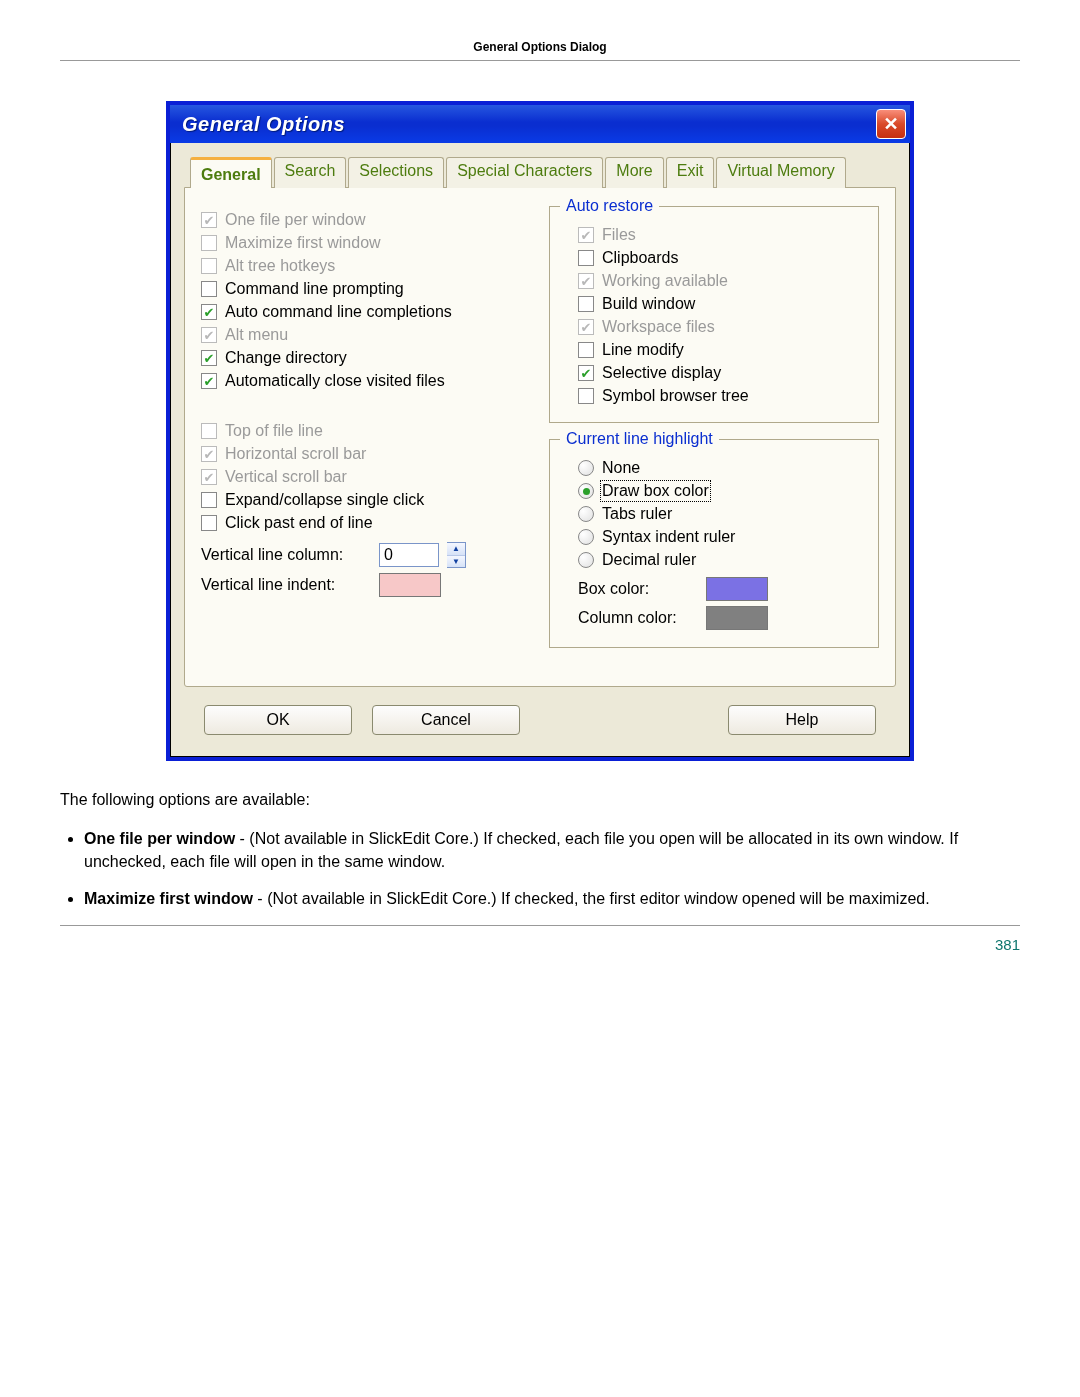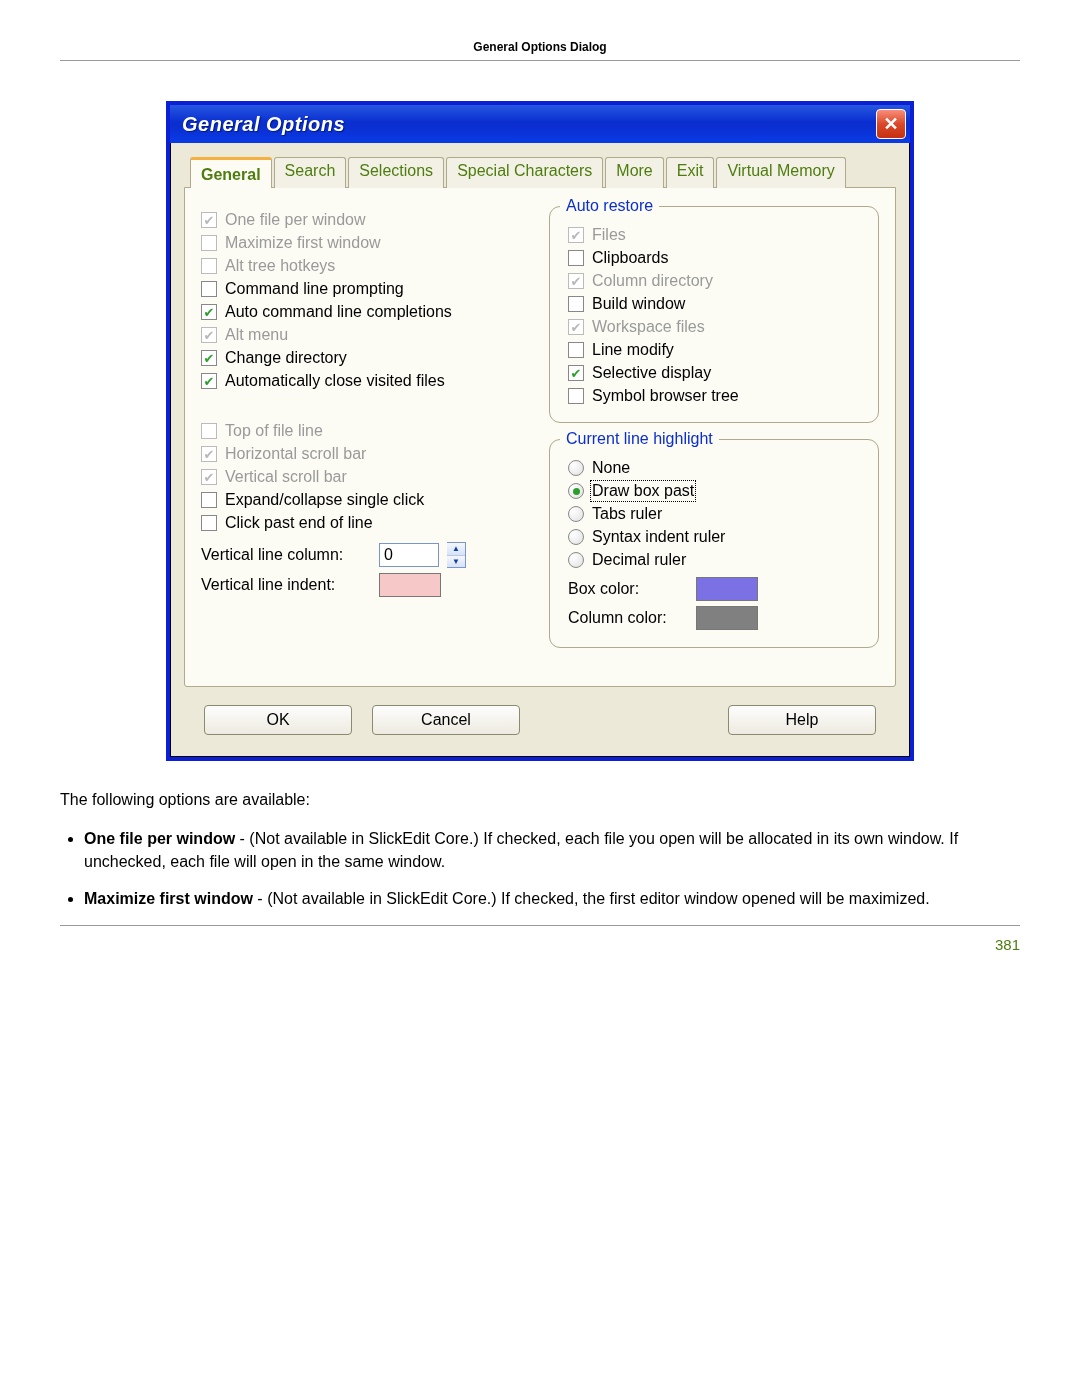--- a/index.html
+++ b/index.html
@@ -26,21 +26,21 @@
     margin: 0 0 40px 0;
   }
   .hr2 {
     border: none;
     border-top: 1px solid #999;
     margin: 10px 0 10px 0;
   }
   .page-num {
     text-align: right;
     font-size: 15px;
-    color: #4d7c0f;
+    color: #0f766e;
   }
 
   
   .dialog {
     width: 740px;
     margin: 16px auto 30px auto;
     border: 4px solid #0a1fd6;
     background: #ece9d8;
     box-shadow: 0 0 0 1px #000 inset;
   }
@@ -109,23 +109,23 @@
   }
   .cols {
     display: flex;
     gap: 18px;
   }
   .col {
     flex: 1;
   }
   .group {
     border: 1px solid #b0a98c;
-    border-radius: 11px;
+    border-radius: 0;
     margin-bottom: 16px;
-    padding: 14px 12px 12px 18px;
+    padding: 14px 12px 12px 28px;
     position: relative;
   }
   .group-legend {
     position: absolute;
     top: -10px;
     left: 10px;
     background: #fcfbf4;
     padding: 0 6px;
     font-size: 16px;
     color: #0a2ed0;
@@ -353,21 +353,21 @@
                   <div class="row disabled">
                     <span class="checkbox checked disabled"></span>
                     <span>Files</span>
                   </div>
                   <div class="row">
                     <span class="checkbox empty"></span>
                     <span>Clipboards</span>
                   </div>
                   <div class="row disabled">
                     <span class="checkbox checked disabled"></span>
-                    <span>Column directory</span>
+                    <span>Working available</span>
                   </div>
                   <div class="row">
                     <span class="checkbox empty"></span>
                     <span>Build window</span>
                   </div>
                   <div class="row disabled">
                     <span class="checkbox checked disabled"></span>
                     <span>Workspace files</span>
                   </div>
                   <div class="row">
@@ -388,21 +388,21 @@
               <span class="group-legend">Current line highlight</span>
               <div id="clRadios">
                   <div class="row">
                     <span class="radio"></span>
                     <span>None</span>
                   </div>
                   <div class="row">
                     <span class="radio selected">
                       <span class="dot"></span>
                     </span>
-                    <span class="focus-rect">Draw box past</span>
+                    <span class="focus-rect">Draw box color</span>
                   </div>
                   <div class="row">
                     <span class="radio"></span>
                     <span>Tabs ruler</span>
                   </div>
                   <div class="row">
                     <span class="radio"></span>
                     <span>Syntax indent ruler</span>
                   </div>
                   <div class="row">

